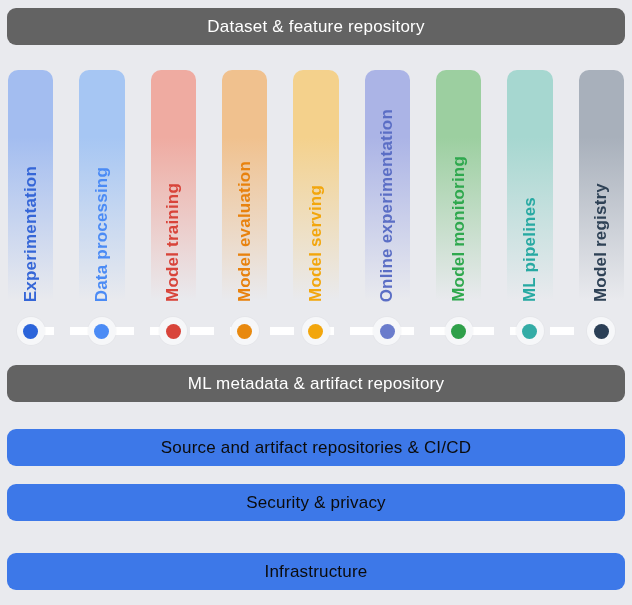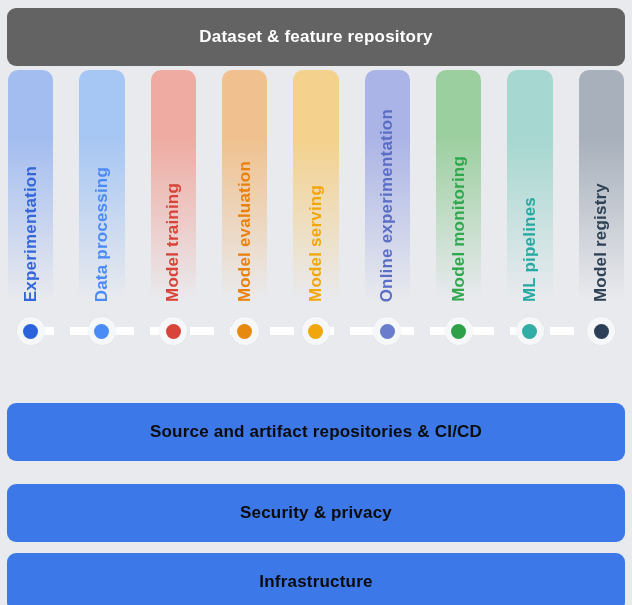--- a/index.html
+++ b/index.html
@@ -1,28 +1,28 @@
 <!DOCTYPE html>
 <html><head>
 <meta charset="utf-8">
 <style>
   html,body{margin:0;padding:0;}
   body{background:#e9eaee;font-family:"Liberation Sans",sans-serif;}
   .canvas{position:relative;width:632px;height:605px;background:#e9eaee;overflow:hidden;}
 
   
   .hbar{
-    position:absolute;left:7px;right:7px;height:58px;
+    position:absolute;left:7px;right:7px;height:37px;
     border-radius:9px;
     display:flex;align-items:center;justify-content:center;
-    font-weight:bold;font-size:17px;letter-spacing:.2px;
+    font-weight:normal;font-size:17px;letter-spacing:.2px;
   }
   .bar-dataset{top:8px;}
   .bar-metadata{top:365px;}
-  .bar-cicd{top:403px;}
+  .bar-cicd{top:429px;}
   .bar-security{top:484px;}
   .bar-infrastructure{top:553px;}
 
   
   .columns-row{
     position:absolute;top:70px;left:8px;right:8px;height:240px;
     display:flex;gap:26px;
   }
   .column{
     flex:1;border-radius:10px;
@@ -136,20 +136,23 @@
           <div class="dot" style="background: rgb(52, 172, 166);"></div>
         </div>
       </div>
       <div class="dot-cell">
         <div class="dot-halo" style="background: rgb(246, 247, 249);">
           <div class="dot" style="background: rgb(43, 63, 86);"></div>
         </div>
       </div>
     </div>
 
+  <div class="hbar bar-metadata" style="background: rgb(99, 99, 99); color: rgb(255, 255, 255);">
+    <span>ML metadata &amp; artifact repository</span>
+  </div>
 
   <div class="hbar bar-cicd" style="background: rgb(61, 120, 232); color: rgb(11, 11, 11);">
     <span>Source and artifact repositories &amp; CI/CD</span>
   </div>
 
   <div class="hbar bar-security" style="background: rgb(61, 120, 232); color: rgb(11, 11, 11);">
     <span>Security &amp; privacy</span>
   </div>
 
   <div class="hbar bar-infrastructure" style="background: rgb(61, 120, 232); color: rgb(11, 11, 11);">

